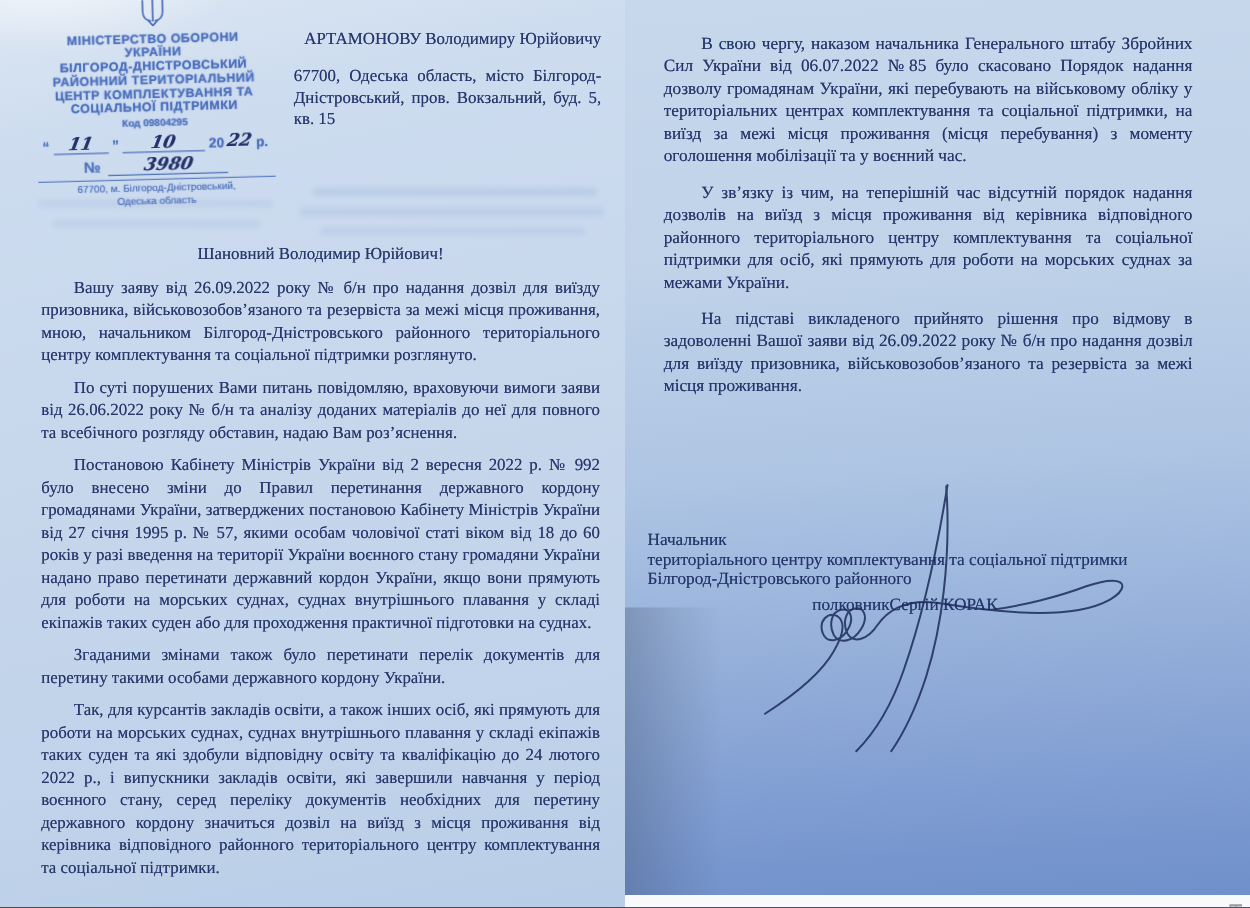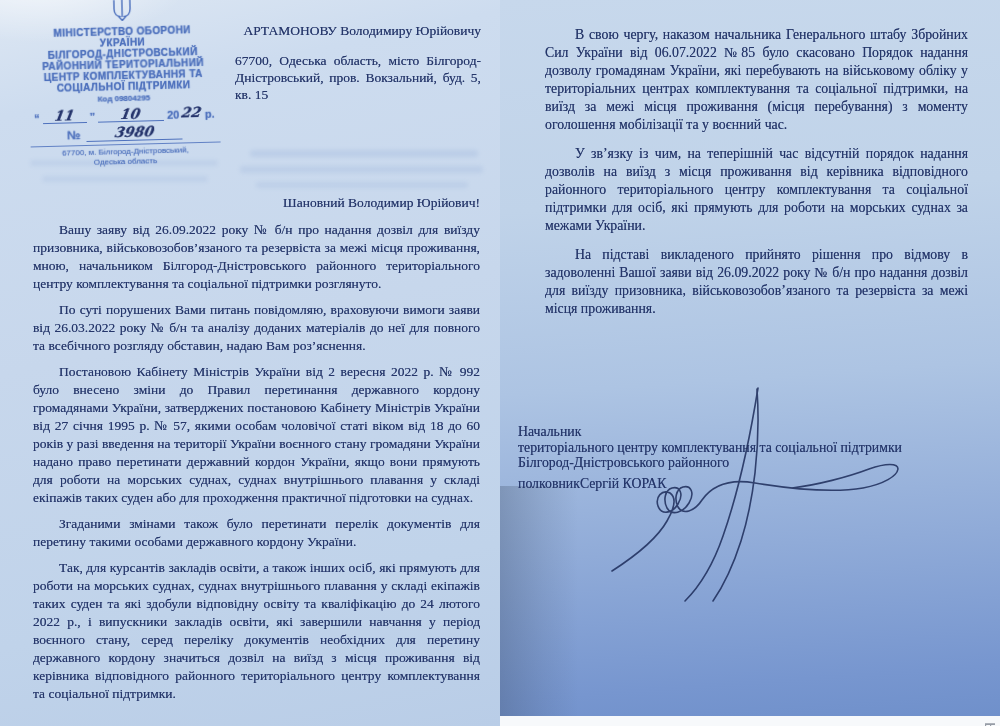--- a/index.html
+++ b/index.html
@@ -73,36 +73,36 @@
     color:#26376b;font-size:13.5px;line-height:17px;
     filter:blur(0.25px);text-shadow:0 0 0.4px rgba(38,55,107,0.7);
   }
   .recipient-name{margin-bottom:13px;text-align:right;}
   .recipient-address{text-align:justify;}
   .body-left{
     position:absolute;left:33px;top:194px;width:447px;
     color:#26376b;font-size:13.5px;line-height:18px;
     filter:blur(0.25px);text-shadow:0 0 0.4px rgba(38,55,107,0.7);
   }
-  .salutation{text-align:right;margin:0 0 9px 0;}
+  .salutation{text-align:center;margin:0 0 9px 0;}
   .body-left p,.body-right p{
     margin:0 0 8px 0;text-align:justify;text-indent:26px;
   }
   .body-right{
-    position:absolute;left:45px;top:26px;width:423px;
+    position:absolute;left:31px;top:26px;width:423px;
     color:#25366a;font-size:13.8px;line-height:18px;
     filter:blur(0.25px);text-shadow:0 0 0.4px rgba(37,54,106,0.7);
   }
   .body-right p{margin:0 0 11px 0;text-indent:30px;}
   .sig-block{
     position:absolute;left:18px;top:424px;width:446px;
     color:#25366a;font-size:13.8px;line-height:15.5px;
     filter:blur(0.25px);text-shadow:0 0 0.4px rgba(37,54,106,0.7);
   }
-  .sig-rank-row{display:flex;justify-content:flex-start;margin-top:5px;padding-right:34px;}
+  .sig-rank-row{display:flex;justify-content:center;margin-top:5px;padding-right:34px;}
   .signature-svg{position:absolute;left:0;top:0;pointer-events:none;}
   
   .watermark{
     position:absolute;right:0px;bottom:8px;
     transform:rotate(-90deg);transform-origin:bottom right;
     font-family:"Liberation Sans","DejaVu Sans",sans-serif;
     font-size:19px;color:rgba(134,141,150,0.85);
     white-space:nowrap;padding-right:4px;
   }
 </style>
@@ -152,21 +152,21 @@
     </div>
 
     <div class="recipient">
       <div class="recipient-name">АРТАМОНОВУ Володимиру Юрійовичу</div>
       <div class="recipient-address">67700, Одеська область, місто Білгород-Дністровський, пров. Вокзальний, буд. 5, кв. 15</div>
     </div>
 
     <div class="body-left">
       <div class="salutation">Шановний Володимир Юрійович!</div>
       <p>Вашу заяву від 26.09.2022 року № б/н про надання дозвіл для виїзду призовника, військовозобов’язаного та резервіста за межі місця проживання, мною, начальником Білгород-Дністровського районного територіального центру комплектування та соціальної підтримки розглянуто.</p>
-      <p>По суті порушених Вами питань повідомляю, враховуючи вимоги заяви від 26.03.2022 року № б/н та аналізу доданих матеріалів до неї для повного та всебічного розгляду обставин, надаю Вам роз’яснення.</p>
+      <p>По суті порушених Вами питань повідомляю, враховуючи вимоги заяви від 26.06.2022 року № б/н та аналізу доданих матеріалів до неї для повного та всебічного розгляду обставин, надаю Вам роз’яснення.</p>
       <p>Постановою Кабінету Міністрів України від 2 вересня 2022 р. № 992 було внесено зміни до Правил перетинання державного кордону громадянами України, затверджених постановою Кабінету Міністрів України від 27 січня 1995 р. № 57, якими особам чоловічої статі віком від 18 до 60 років у разі введення на території України воєнного стану громадяни України надано право перетинати державний кордон України, якщо вони прямують для роботи на морських суднах, суднах внутрішнього плавання у складі екіпажів таких суден або для проходження практичної підготовки на суднах.</p>
       <p>Згаданими змінами також було перетинати перелік документів для перетину такими особами державного кордону України.</p>
       <p>Так, для курсантів закладів освіти, а також інших осіб, які прямують для роботи на морських суднах, суднах внутрішнього плавання у складі екіпажів таких суден та які здобули відповідну освіту та кваліфікацію до 24 лютого 2022 р., і випускники закладів освіти, які завершили навчання у період воєнного стану, серед переліку документів необхідних для перетину державного кордону значиться дозвіл на виїзд з місця проживання від керівника відповідного районного територіального центру комплектування та соціальної підтримки.</p>
     </div>
   </section>
 
   <section class="page page-right">
     <div class="corner-shadow"></div>
 
     <div class="body-right">

